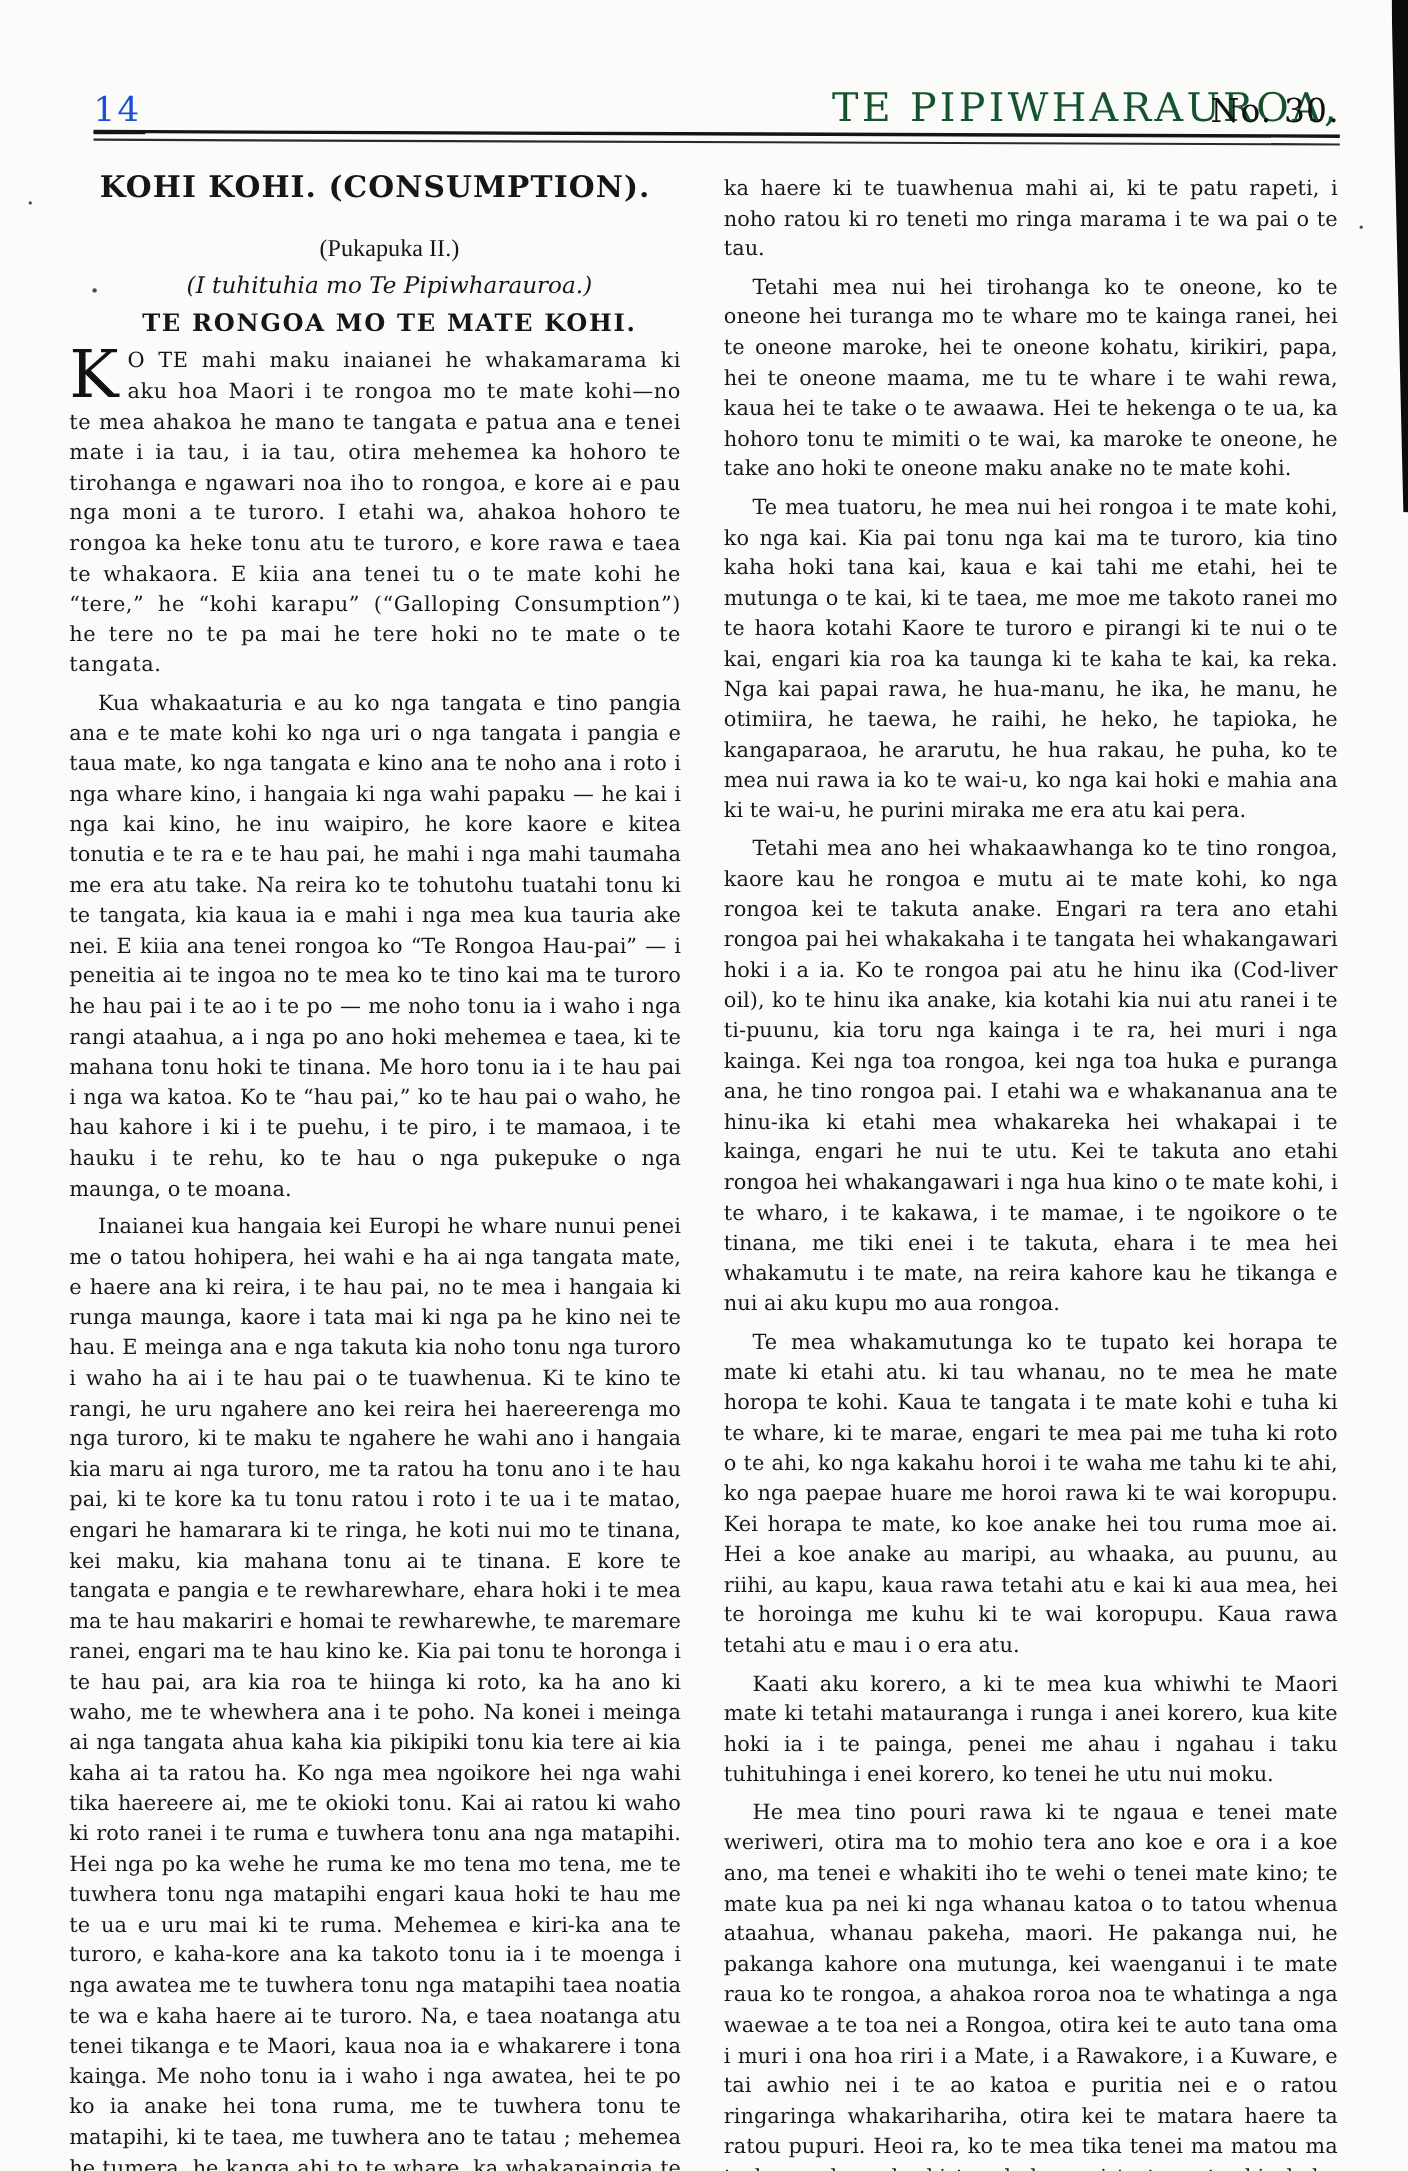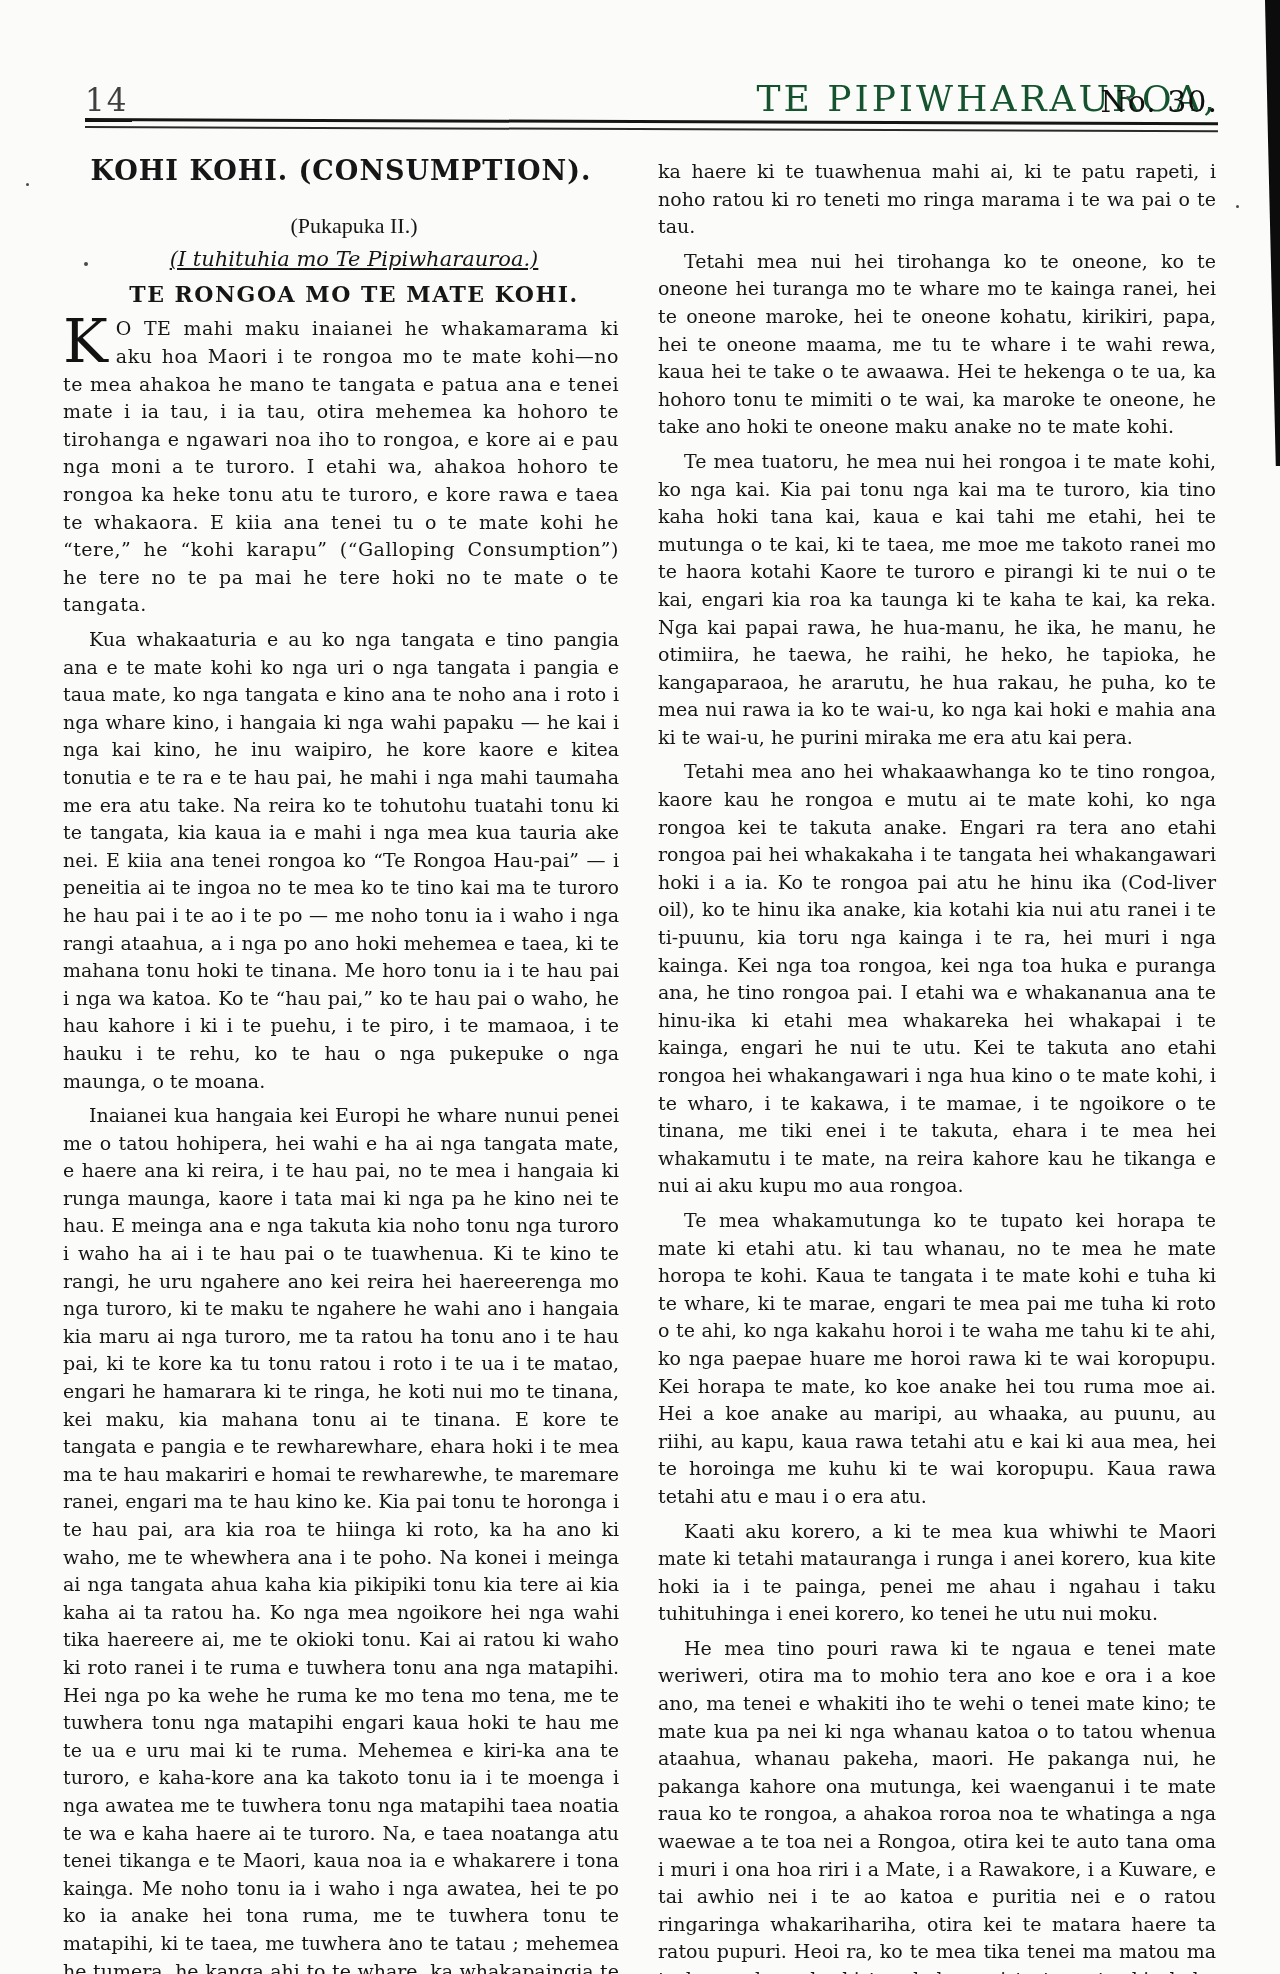--- a/index.html
+++ b/index.html
@@ -11,21 +11,21 @@
     position:relative;
     overflow:hidden;
     -webkit-font-smoothing:antialiased;
   }
   .page{position:absolute;inset:0;}
 
   
   .header{position:absolute;left:85px;right:62px;top:78px;height:44px;}
   .page-number{
     position:absolute;left:0;top:4px;
-    font-size:31px;letter-spacing:2px;color:#404040;
+    font-size:31px;letter-spacing:2px;color:#1d4ed8;
     border-bottom:2px solid #111;padding:0 4px 2px 0;
   }
   .masthead{
     position:absolute;left:0;right:0;top:0;text-align:right;
     font-size:36px;letter-spacing:3px;color:#14532d;white-space:nowrap;
   }
   .issue-number{
     position:absolute;right:0;top:6px;
     font-size:30px;letter-spacing:1px;color:#101010;
   }
@@ -38,21 +38,21 @@
   
   .col{position:absolute;text-align:justify;font-size:19px;line-height:27.6px;}
   .col-left{left:63px;top:148px;width:556px;}
   .col-right{left:658px;top:158px;width:558px;}
 
   .article-title{
     text-align:center;font-weight:bold;font-size:27px;letter-spacing:1px;
     margin:8px 0 26px 0;line-height:1.1;
   }
   .book-line{text-align:center;font-size:22px;margin:0 0 14px 0;text-indent:0;font-family:Liberation Serif, serif;}
-  .attribution-line{text-align:center;font-style:italic;font-size:21px;margin:0 0 16px 0;text-indent:0;text-decoration:underline;}
+  .attribution-line{text-align:center;font-style:italic;font-size:21px;margin:0 0 16px 0;text-indent:0;}
   .section-heading{
     text-align:center;font-weight:bold;font-size:22px;letter-spacing:1.5px;
     margin:0 0 12px 0;text-indent:0;
   }
 
   p.body-par{margin:0 0 7px 0;text-indent:26px;}
   p.body-par.no-indent{text-indent:0;}
   .dropcap{
     float:left;font-size:60px;line-height:48px;
     padding:2px 8px 0 0;color:#121212;

